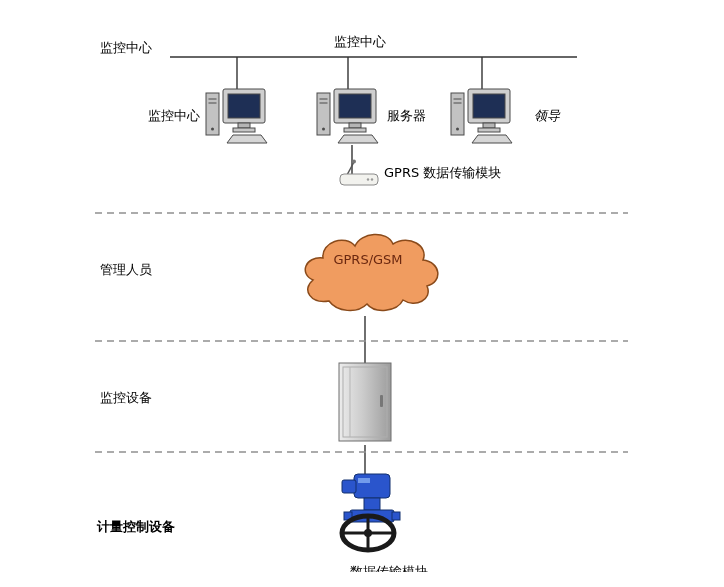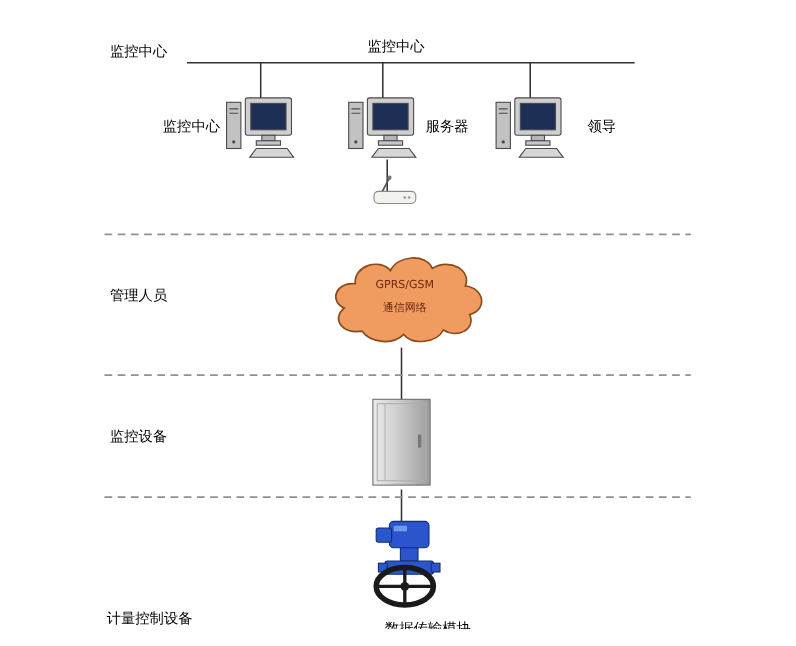--- a/index.html
+++ b/index.html
@@ -6,21 +6,21 @@
   .canvas{
     position:relative;width:724px;height:572px;background:#ffffff;overflow:hidden;
     font-family:"DejaVu Sans","Liberation Sans",sans-serif;font-size:13px;color:#000;
   }
   .lbl{position:absolute;white-space:nowrap;line-height:15px;}
   .title{position:absolute;text-align:center;}
   .icon{position:absolute;}
   .icon svg{display:block;}
   .wires{position:absolute;left:0;top:0;pointer-events:none;}
   .cloud-text{
-    position:absolute;text-align:center;color:#6b2810;line-height:21px;font-size:10px;
+    position:absolute;text-align:center;color:#6b2810;line-height:21px;font-size:13px;
   }
 </style>
 </head>
 <body>
 
 <div class="canvas">
 
   <svg class="wires" width="724" height="587">
     <line x1="170" y1="57" x2="577" y2="57" stroke="#333" stroke-width="1.4"></line>
     <line x1="237" y1="57" x2="237" y2="90" stroke="#333" stroke-width="1.4"></line>
@@ -74,63 +74,63 @@
       <rect x="18" y="2" width="42" height="34" rx="2" fill="#cfcfcf" stroke="#4a4a4a"></rect>
       <rect x="23" y="7" width="32" height="24" fill="#1e2f55" stroke="#4a4a4a"></rect>
       <rect x="33" y="36" width="12" height="5" fill="#b5b5b5" stroke="#4a4a4a"></rect>
       <rect x="28" y="41" width="22" height="4" fill="#c7c7c7" stroke="#4a4a4a"></rect>
       <path d="M22 56 L62 56 L56 48 L28 48 Z" fill="#d6d6d6" stroke="#4a4a4a"></path>
     </svg>
   </div>
 
   <div class="lbl" style="left:148px;top:108px;">监控中心</div>
   <div class="lbl" style="left:387px;top:108px;text-align:right;">服务器</div>
-  <div class="lbl" style="left:534px;top:108px;">领导</div>
+  <div class="lbl" style="left:534px;top:108px;font-style:italic;">领导</div>
 
   <div class="icon" style="left:336px;top:158px;">
     <svg viewBox="0 0 46 32" width="46" height="32">
       <line x1="11" y1="17" x2="18" y2="4" stroke="#555" stroke-width="1.5"></line>
       <circle cx="18" cy="3.5" r="2" fill="#777"></circle>
       <rect x="4" y="16" width="38" height="11" rx="4" fill="#f2f2ee" stroke="#8a8a8a"></rect>
       <circle cx="32" cy="21.5" r="1.2" fill="#999"></circle>
       <circle cx="36" cy="21.5" r="1.2" fill="#999"></circle>
     </svg>
   </div>
+  <div class="lbl" style="left:384px;top:165px;">GPRS 数据传输模块</div>
 
   <div class="lbl" style="left:100px;top:262px;">管理人员</div>
 
   <div class="icon" style="left:293px;top:226px;">
     <svg viewBox="0 0 150 95" width="150" height="95">
       <path d="M 36 75 C 18 78, 8 64, 20 54 C 6 48, 12 30, 30 32 C 28 16, 52 8, 62 20 C 68 6, 94 4, 100 18 C 116 8, 136 20, 130 34 C 148 36, 150 56, 134 60 C 140 74, 122 82, 110 74 C 104 86, 82 88, 74 78 C 64 88, 44 86, 36 75 Z" stroke="#8a4a1a" stroke-width="1.5" fill="#f09c60"></path>
     </svg>
   </div>
   <div class="cloud-text" style="left:293px;top:249px;width:150px;">
     <div>GPRS/GSM</div>
-    <div>通信网络</div>
   </div>
 
   <div class="lbl" style="left:100px;top:390px;">监控设备</div>
 
   <div class="icon" style="left:336px;top:361px;">
     <svg viewBox="0 0 58 84" width="58" height="84">
       <defs>
         <linearGradient id="cabGrad" x1="0" y1="0" x2="1" y2="0">
           <stop offset="0" stop-color="#ececec"></stop>
           <stop offset="0.45" stop-color="#cccccc"></stop>
           <stop offset="1" stop-color="#9c9c9c"></stop>
         </linearGradient>
       </defs>
       <rect x="3" y="2" width="52" height="78" fill="url(#cabGrad)" stroke="#6f6f6f"></rect>
       <rect x="7" y="6" width="44" height="70" fill="none" stroke="#aeaeae"></rect>
       <line x1="14" y1="6" x2="14" y2="76" stroke="#b5b5b5"></line>
       <rect x="44" y="34" width="3" height="12" rx="1" fill="#777"></rect>
     </svg>
   </div>
 
-  <div class="lbl" style="left:97px;top:555px;">计量控制设备</div>
+  <div class="lbl" style="left:97px;top:519px;font-weight:bold;">计量控制设备</div>
 
   <div class="icon" style="left:330px;top:470px;">
     <svg viewBox="0 0 76 90" width="76" height="90">
       <g stroke="#12306e" fill="#2a55cc">
         <rect x="24" y="4" width="36" height="24" rx="4"></rect>
         <rect x="12" y="10" width="14" height="13" rx="2"></rect>
         <rect x="34" y="28" width="16" height="12"></rect>
         <rect x="20" y="40" width="44" height="12" rx="2"></rect>
         <rect x="14" y="42" width="8" height="8"></rect>
         <rect x="62" y="42" width="8" height="8"></rect>

